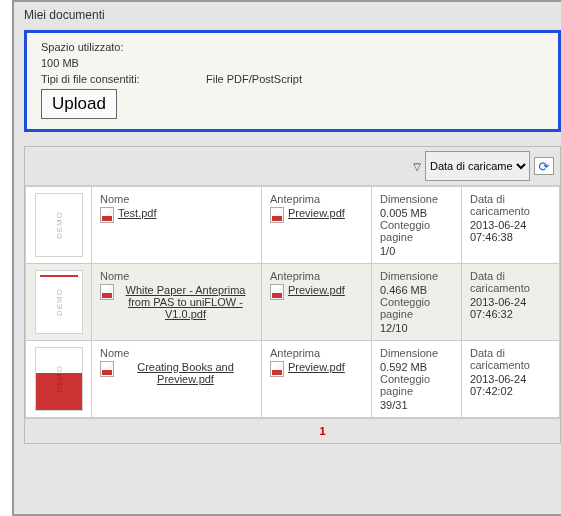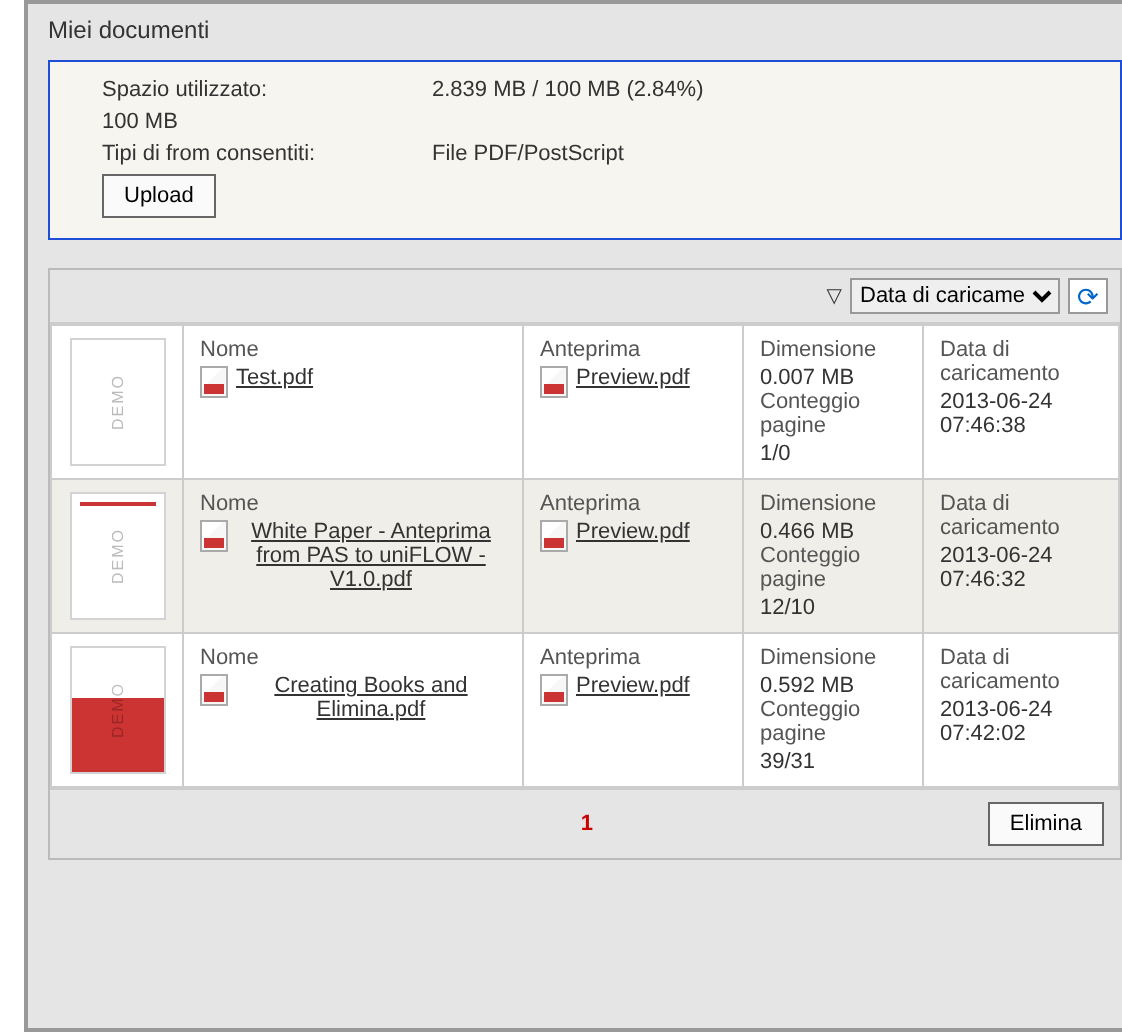--- a/index.html
+++ b/index.html
@@ -17,37 +17,37 @@
     position: relative;
     background: #e5e5e5;
     margin-left: 12px;
   }
   .title {
     padding: 6px 10px 8px;
     font-size: 12px;
   }
   .info-panel {
     margin: 0 10px 14px;
-    border: 1px solid #1d4ed8;
+    border: 3px solid #1d4ed8;
     background: #f7f5ef;
-    padding: 8px 26px 10px;
+    padding: 8px 14px 10px;
   }
   .info-row {
     display: flex;
     margin-bottom: 4px;
   }
   .info-label {
     width: 165px;
   }
   .btn {
     display: inline-block;
     border: 1px solid #666;
     background: #fafafa;
     padding: 4px 10px;
-    font-size: 11px;
+    font-size: 17px;
     cursor: pointer;
   }
   .grid-wrap {
     margin: 0 10px;
     border: 1px solid #bbb;
   }
   .grid-toolbar {
     display: flex;
     justify-content: flex-end;
     align-items: center;
@@ -55,21 +55,21 @@
     padding: 4px 6px;
     gap: 4px;
   }
   .sort-arrow {
     font-size: 10px;
     color: #333;
   }
   select.sort {
     font-size: 11px;
     border: 1px solid #999;
-    height: 18px;
+    height: 30px;
   }
   .refresh-btn {
     width: 20px;
     height: 18px;
     border: 1px solid #999;
     background: #fff;
     display: flex;
     align-items: center;
     justify-content: center;
     cursor: pointer;
@@ -155,27 +155,26 @@
 </head>
 <body>
 
 <div class="window">
 
   <div class="title">Miei documenti</div>
 
   <div class="info-panel">
     <div class="info-row">
       <div class="info-label">Spazio utilizzato:</div>
-      <div>2.839 MB / 100 MB (2.84%)</div>
     </div>
     <div class="info-row">
       <div>100  MB</div>
     </div>
     <div class="info-row">
-      <div class="info-label">Tipi di from consentiti:</div>
+      <div class="info-label">Tipi di file consentiti:</div>
       <div>File PDF/PostScript</div>
     </div>
     <button class="btn">Upload</button>
   </div>
 
   <div class="grid-wrap">
 
     <div class="grid-toolbar">
       <span class="sort-arrow">▽</span>
       <select class="sort">
@@ -209,21 +208,21 @@
               </div>
             </td>
             <td>
               <span class="cell-label">Anteprima</span>
    <div class="file-line">
                 <span class="file-icon"></span>
    <a class="link">Preview.pdf</a>
               </div>
             </td>
             <td><span class="cell-label">Dimensione</span>
-   <span>0.007 MB</span><br>
+   <span>0.005 MB</span><br>
    <span class="cell-label">Conteggio pagine</span>
    <span>1/0</span></td>
             <td><span class="cell-label">Data di caricamento</span>
    <span>2013-06-24</span><br>
    <span>07:46:38</span></td>
           </tr>
           <tr class="row-odd">
             <td>
               <div class="thumb-box red-accent">
                 <span class="demo">DEMO</span>
@@ -254,21 +253,21 @@
           <tr class="row-even">
             <td>
               <div class="thumb-box cover">
                 <span class="demo">DEMO</span>
               </div>
             </td>
             <td>
               <span class="cell-label">Nome</span>
    <div class="file-line">
                 <span class="file-icon"></span>
-   <a class="link">Creating Books and Elimina.pdf</a>
+   <a class="link">Creating Books and Preview.pdf</a>
               </div>
             </td>
             <td>
               <span class="cell-label">Anteprima</span>
    <div class="file-line">
                 <span class="file-icon"></span>
    <a class="link">Preview.pdf</a>
               </div>
             </td>
             <td><span class="cell-label">Dimensione</span>
@@ -278,17 +277,16 @@
             <td><span class="cell-label">Data di caricamento</span>
    <span>2013-06-24</span><br>
    <span>07:42:02</span></td>
           </tr>
         </tbody>
     </table>
 
     <div class="footer">
       <div style="width:60px"></div>
       <div class="pager">1</div>
-      <button class="btn">Elimina</button>
     </div>
 
   </div>
 </div>
 
 </body></html>

